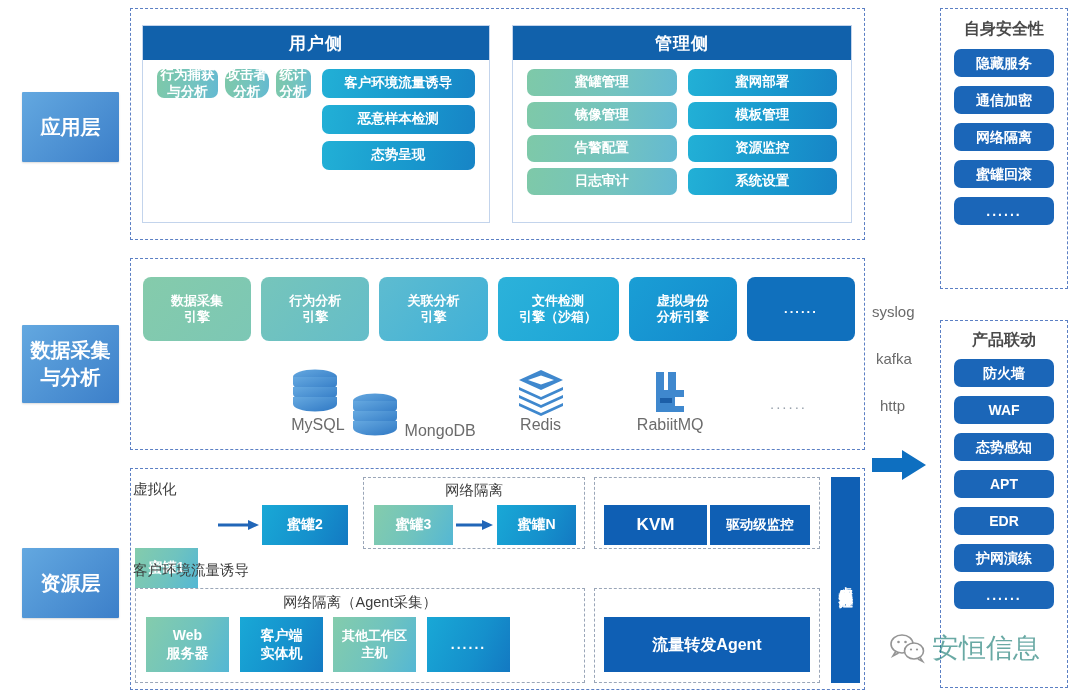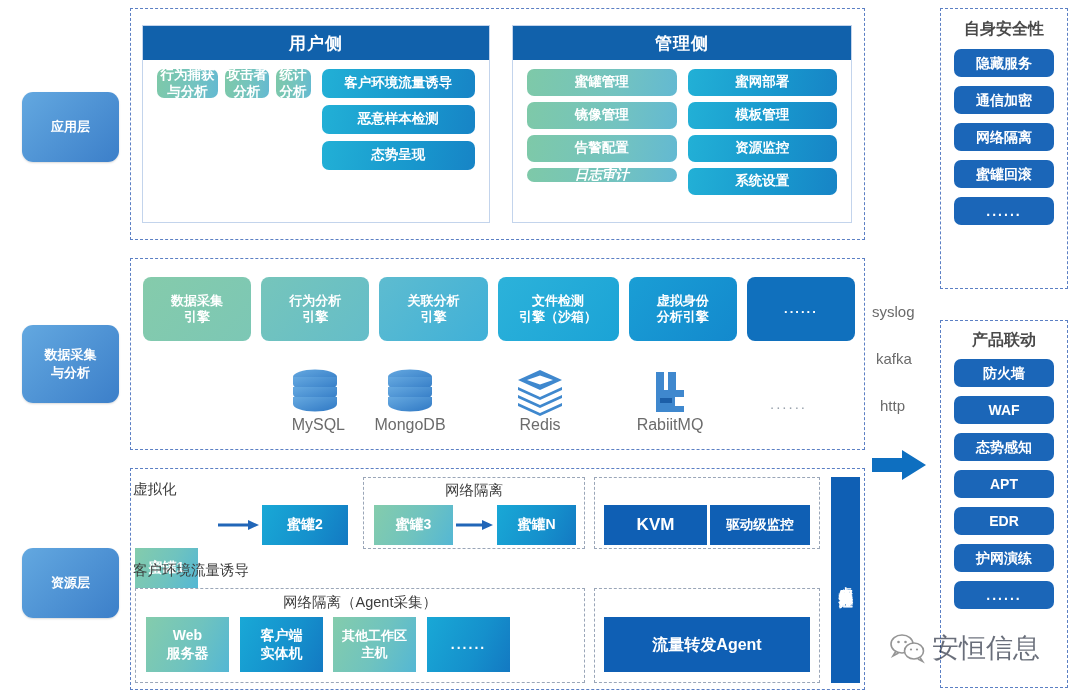--- a/index.html
+++ b/index.html
@@ -12,21 +12,21 @@
 
   
   .abs{position:absolute;box-sizing:border-box;}
   .ctr{display:flex;align-items:center;justify-content:center;text-align:center;}
   .dashed{border:1.4px dashed #5b7fc4;}
   .dashed-gray{border:1.4px dashed #9aa6b8;}
   .solid-blue{border:1px solid #c3d4ec;}
 
   
   .layer-chip{
-    border-radius:11px;color:#fff;font-weight:bold;font-size:13px;
+    border-radius:1px;color:#fff;font-weight:bold;font-size:20px;
     background:linear-gradient(135deg,#63a8e0 0%,#3c7fc9 100%);
     box-shadow:0 1px 2px rgba(0,0,0,.15);
     line-height:1.35;
   }
 
   
   .panel-head{
     background:#1161ab;color:#fff;font-weight:bold;font-size:17px;
     letter-spacing:1px;
   }
@@ -79,21 +79,21 @@
 
   <div class="abs solid-blue" style="left:142px;top:25px;width:348px;height:198px;background:#fff;">
     <div class="panel-head ctr" style="height:34px;">
       <span>用户侧</span>
     </div>
     <div style="padding:9px 14px 0 14px;display:flex;gap:11px;">
       <div style="flex:1;display:flex;flex-direction:row;gap:7px;">
         <div class="pill pill-green ctr" style="height:29px;">
           <span>行为捕获与分析</span>
         </div>
-        <div class="pill pill-green ctr" style="height:29px;">
+        <div class="pill pill-green ctr" style="height:29px;border-radius:12px;">
           <span>攻击者分析</span>
         </div>
         <div class="pill pill-green ctr" style="height:29px;">
           <span>统计分析</span>
         </div>
       </div>
       <div style="flex:1;display:flex;flex-direction:column;gap:7px;">
         <div class="pill pill-cyan ctr" style="height:29px;">
           <span>客户环境流量诱导</span>
         </div>
@@ -115,21 +115,21 @@
       <div style="flex:1;display:flex;flex-direction:column;gap:6px;">
         <div class="pill pill-green ctr" style="height:27px;">
           <span>蜜罐管理</span>
         </div>
         <div class="pill pill-green ctr" style="height:27px;">
           <span>镜像管理</span>
         </div>
         <div class="pill pill-green ctr" style="height:27px;">
           <span>告警配置</span>
         </div>
-        <div class="pill pill-green ctr" style="height:14px;font-style:italic;">
+        <div class="pill pill-green ctr" style="height:27px;">
           <span>日志审计</span>
         </div>
       </div>
       <div style="flex:1;display:flex;flex-direction:column;gap:6px;">
         <div class="pill pill-cyan ctr" style="height:27px;">
           <span>蜜网部署</span>
         </div>
         <div class="pill pill-cyan ctr" style="height:27px;">
           <span>模板管理</span>
         </div>
@@ -182,21 +182,21 @@
             </linearGradient>
           </defs>
         <ellipse cx="30" cy="9" rx="22" ry="7.5" fill="url(#g1)"></ellipse>
         <path d="M8 9v7c0 4.1 9.8 7.5 22 7.5S52 20.1 52 16V9" fill="url(#g1)"></path>
         <path d="M8 19v7c0 4.1 9.8 7.5 22 7.5S52 30.1 52 26v-7" fill="url(#g1)"></path>
         <path d="M8 29v7c0 4.1 9.8 7.5 22 7.5S52 40.1 52 36v-7" fill="url(#g1)"></path>
       </svg>
       <span class="db-label">MySQL</span>
     </div>
 
-    <div style="flex:1;display:flex;flex-direction:column;align-items:center;">
+    <div style="flex:1;display:flex;flex-direction:row;align-items:flex-end;">
       <svg width="60" height="48" viewBox="0 0 60 48">
         <ellipse cx="30" cy="9" rx="22" ry="7.5" fill="url(#g1)"></ellipse>
         <path d="M8 9v7c0 4.1 9.8 7.5 22 7.5S52 20.1 52 16V9" fill="url(#g1)"></path>
         <path d="M8 19v7c0 4.1 9.8 7.5 22 7.5S52 30.1 52 26v-7" fill="url(#g1)"></path>
         <path d="M8 29v7c0 4.1 9.8 7.5 22 7.5S52 40.1 52 36v-7" fill="url(#g1)"></path>
       </svg>
       <span class="db-label">MongoDB</span>
     </div>
 
     <div style="flex:1;display:flex;flex-direction:column;align-items:center;">
@@ -354,16 +354,16 @@
         <ellipse cx="14" cy="12" rx="11" ry="9"></ellipse>
         <path d="M8 19l-3 5 5.5-3"></path>
         <ellipse cx="26" cy="19" rx="9.5" ry="8" fill="#fff"></ellipse>
         <path d="M32 25.5l2.6 4-4.6-2.4"></path>
       </g>
       <circle cx="10.5" cy="10" r="1.3" fill="#555"></circle>
       <circle cx="17.5" cy="10" r="1.3" fill="#555"></circle>
       <circle cx="23" cy="17.5" r="1.1" fill="#555"></circle>
       <circle cx="29" cy="17.5" r="1.1" fill="#555"></circle>
     </svg>
-    <span style="font-size:27px;color:#0f172a;">安恒信息</span>
+    <span style="font-size:27px;color:#0f766e;">安恒信息</span>
   </div>
 
 </div>
 
 </body></html>

